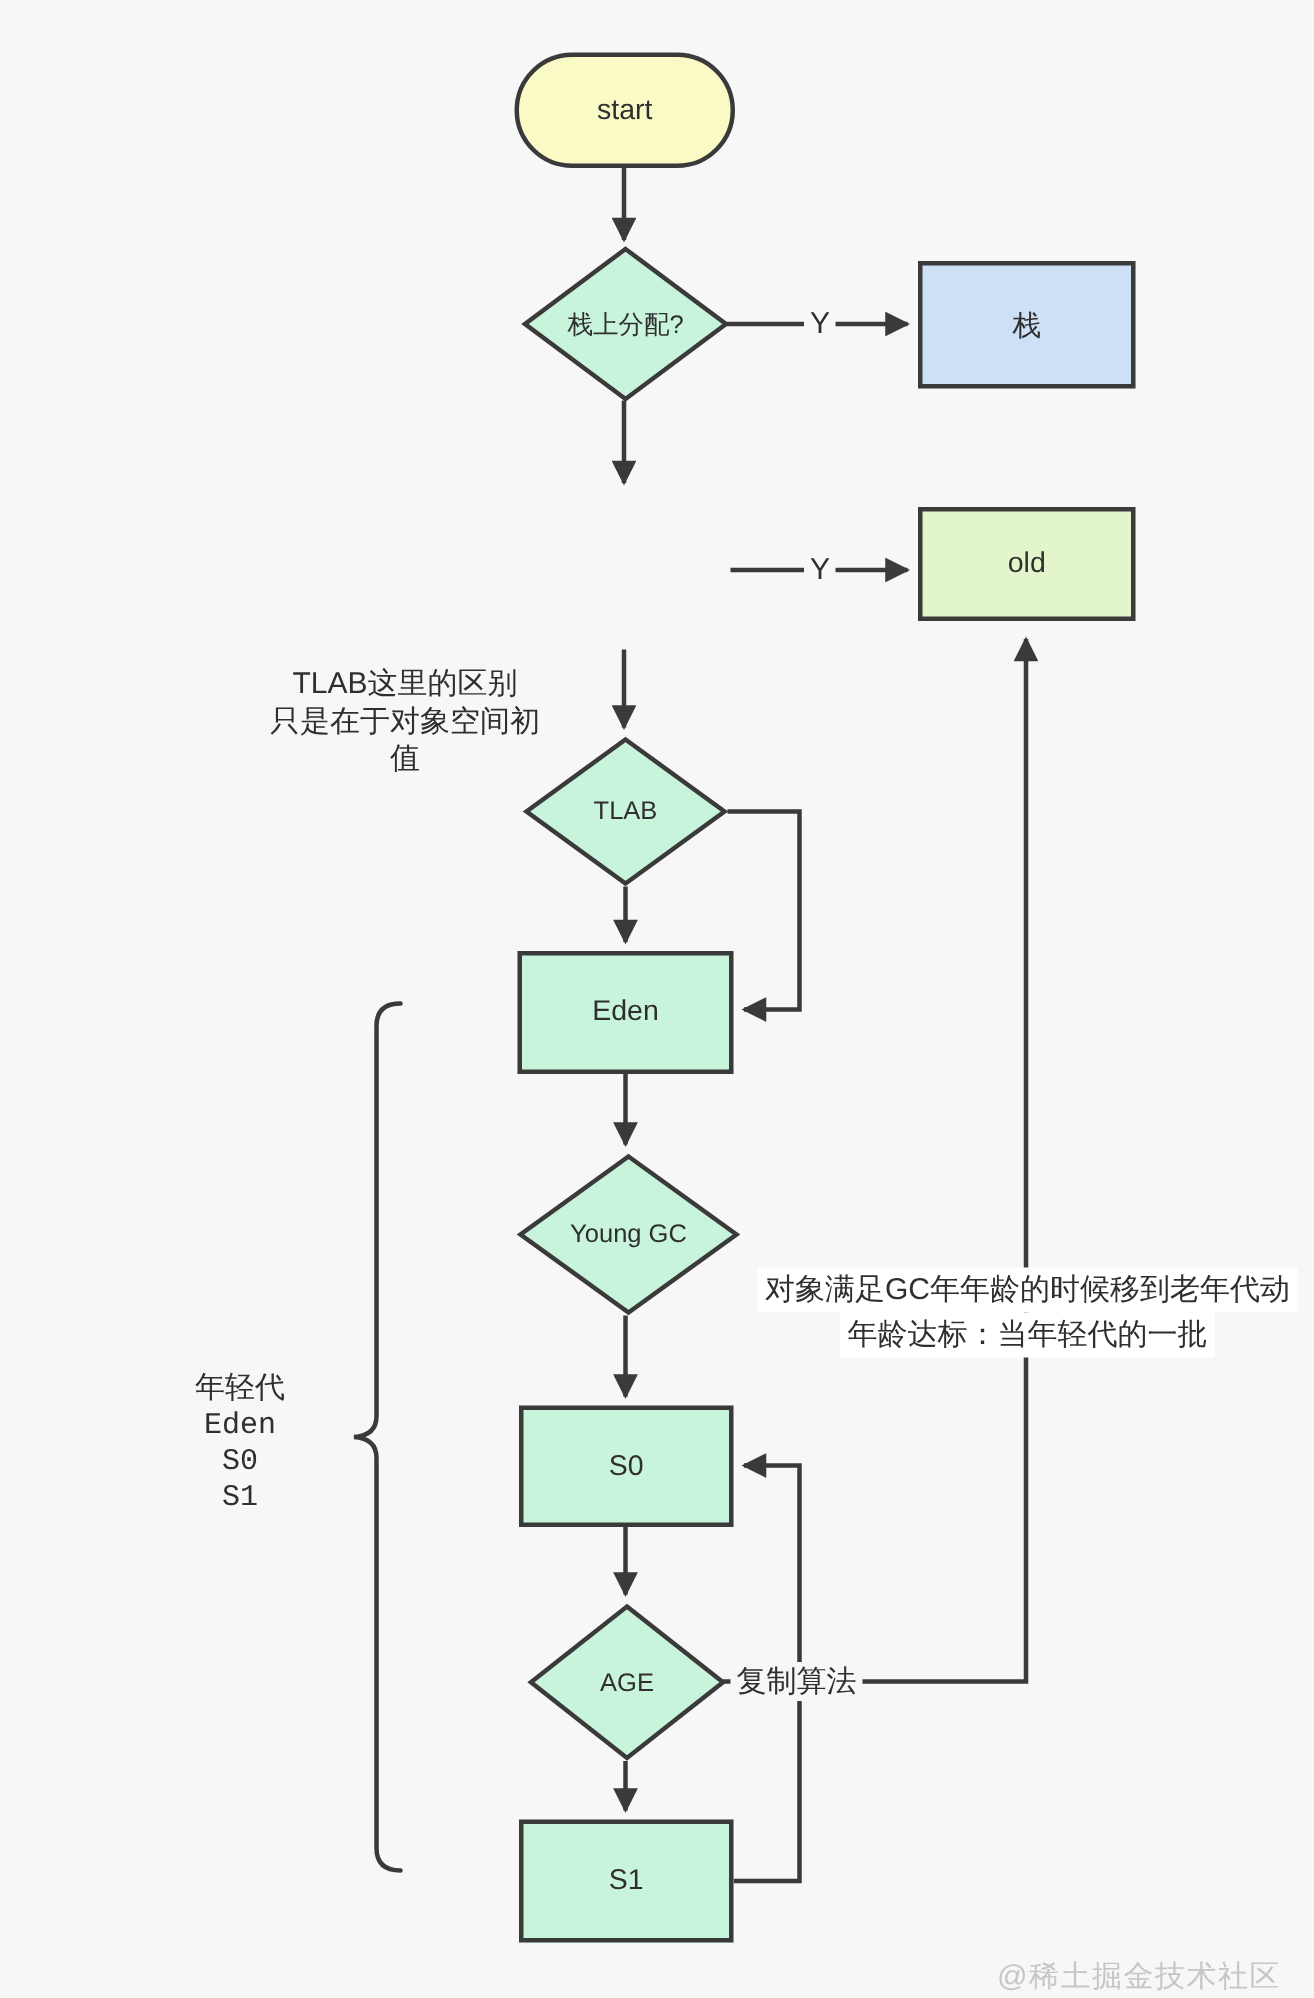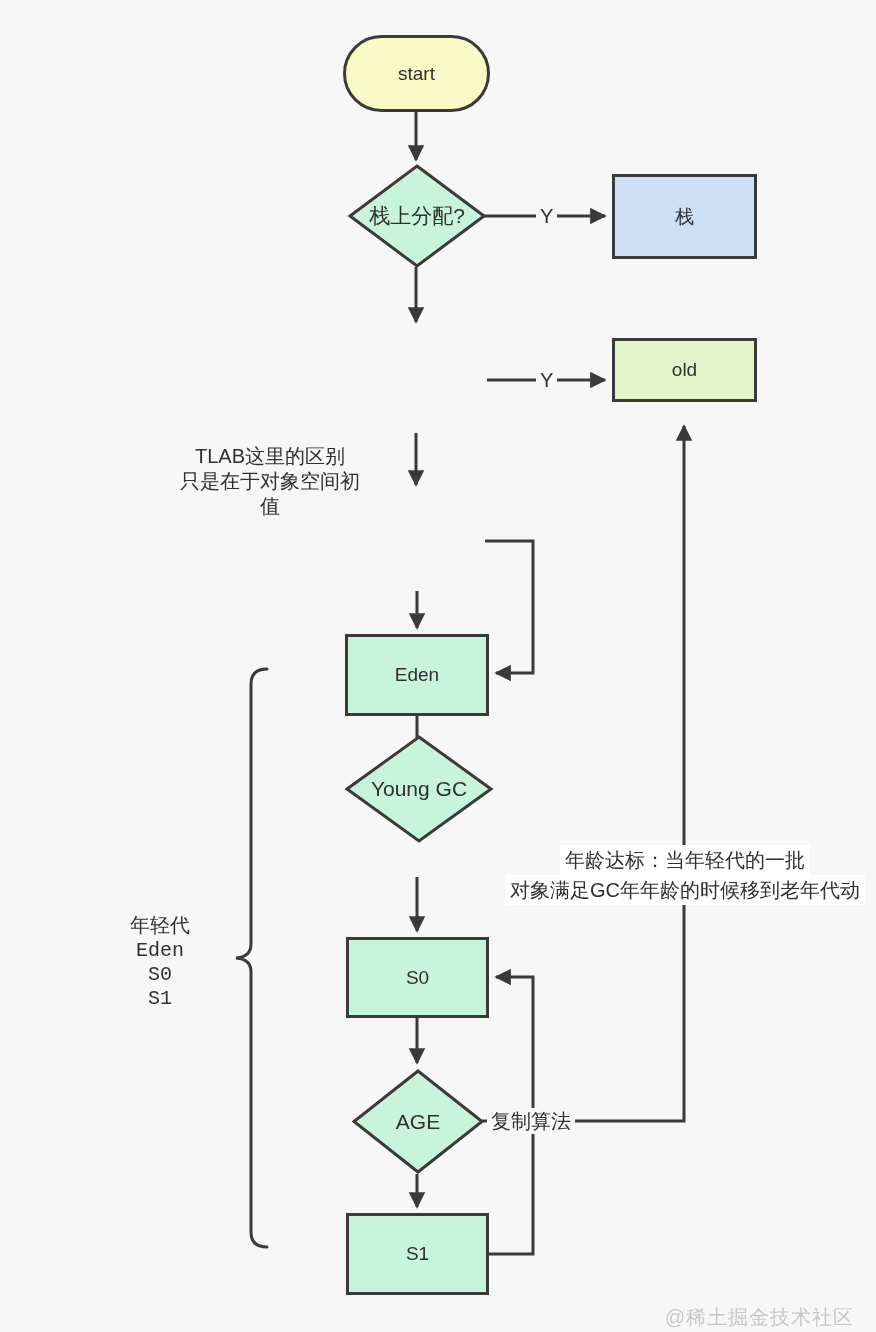--- a/index.html
+++ b/index.html
@@ -44,21 +44,21 @@
   .diamond svg { position: absolute; left: 0; top: 0; overflow: visible; }
   .diamond polygon {
     fill: var(--mint);
     stroke: var(--stroke);
     stroke-width: 3;
     stroke-linejoin: miter;
   }
   .dlabel {
     position: absolute; inset: 0;
     display: flex; align-items: center; justify-content: center;
-    font-size: 21px;
+    font-size: 17px;
   }
   .edge-label {
     position: absolute;
     font-size: 20px;
     background: var(--background);
     padding: 0 4px;
     line-height: 26px;
   }
   .note {
     position: absolute;
@@ -131,30 +131,36 @@
       <polygon points="69,2 136,52 69,102 2,52"></polygon>
     </svg>
     <span class="dlabel">栈上分配?</span>
   </div>
 
   <div class="node box-blue" style="left:612px; top:174px; width:145px; height:85px;">
     <span>栈</span>
   </div>
 
 
-  <div class="node box-old" style="left:612px; top:338px; width:145px; height:64px;">
+  <div class="node box-old" style="left:612px; top:338px; width:145px; height:76px;">
     <span>old</span>
   </div>
 
+  <div class="diamond" style="left:349px; top:491px; width:136px; height:100px;">
+    <svg width="136" height="100">
+      <polygon points="68,2 134,50 68,98 2,50"></polygon>
+    </svg>
+    <span class="dlabel">TLAB</span>
+  </div>
 
   <div class="node box-mint" style="left:345px; top:634px; width:144px; height:82px;">
     <span>Eden</span>
   </div>
 
-  <div class="diamond" style="left:345px; top:735px; width:148px; height:108px;">
+  <div class="diamond" style="left:345px; top:769px; width:148px; height:108px;">
     <svg width="148" height="108">
       <polygon points="74,2 146,54 74,106 2,54"></polygon>
     </svg>
     <span class="dlabel">Young GC</span>
   </div>
 
   <div class="node box-mint" style="left:346px; top:937px; width:143px; height:81px;">
     <span>S0</span>
   </div>
 
@@ -173,22 +179,22 @@
   <div class="edge-label" style="left:536px; top:367px;">Y</div>
   <div class="edge-label" style="left:487px; top:1108px;">复制算法</div>
 
   <div class="note note-left" style="left:152px; top:444px; width:236px;">
     <div>TLAB这里的区别</div>
     <div>只是在于对象空间初</div>
     <div>值</div>
   </div>
 
   <div class="note note-white" style="left:500px; top:845px; width:370px; line-height:28px;">
+    <div><span>对象满足GC年年龄的时候移到老年代动</span></div>
     <div><span>年龄达标：当年轻代的一批</span></div>
-    <div><span>对象满足GC年年龄的时候移到老年代动</span></div>
   </div>
 
   <div class="note brace-label" style="left:100px; top:915px; width:120px;font-family:Liberation Mono, monospace;">
     <div>年轻代</div>
     <div>Eden</div>
     <div>S0</div>
     <div>S1</div>
   </div>
 
   <div class="watermark" style="right:22px; top:1280px;">@稀土掘金技术社区</div>

